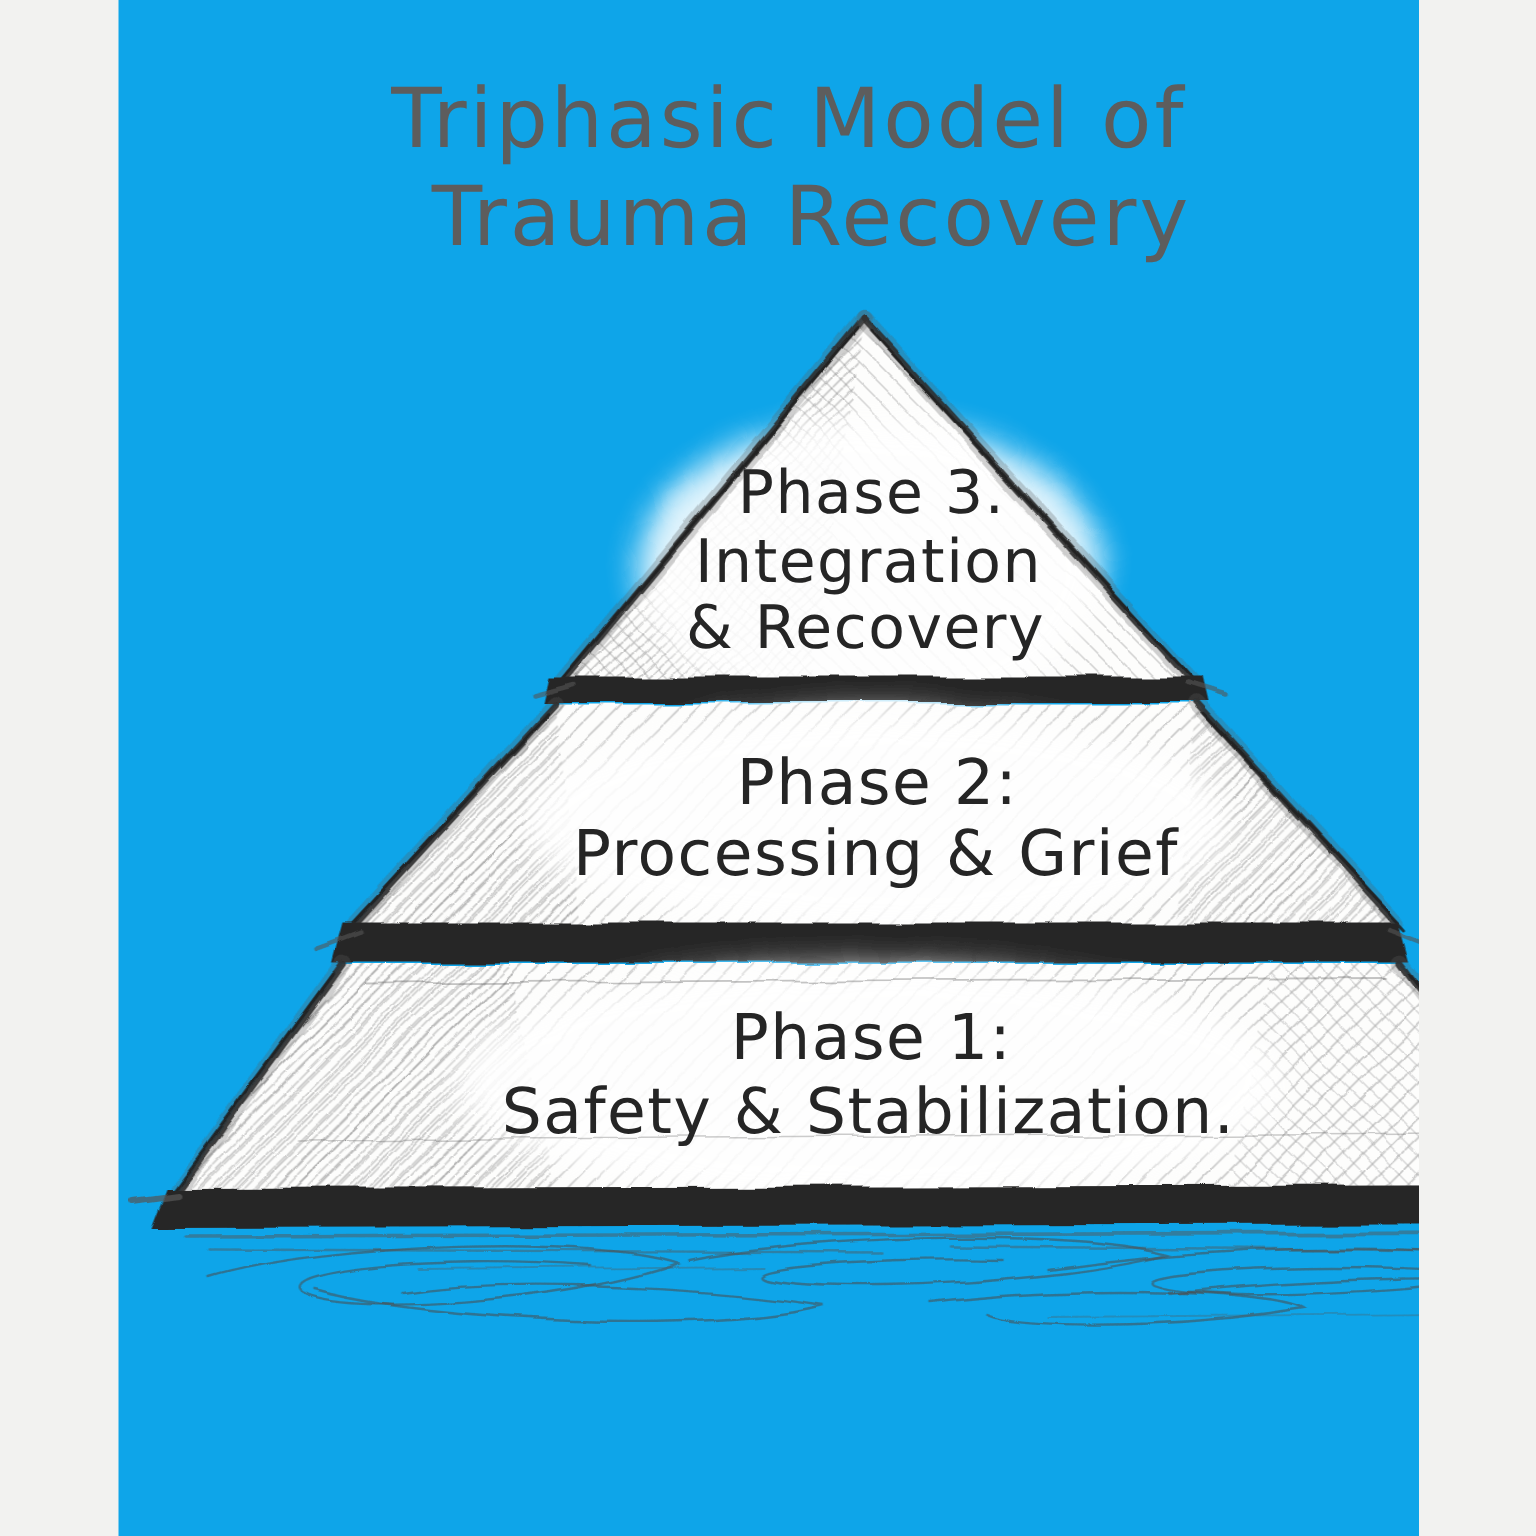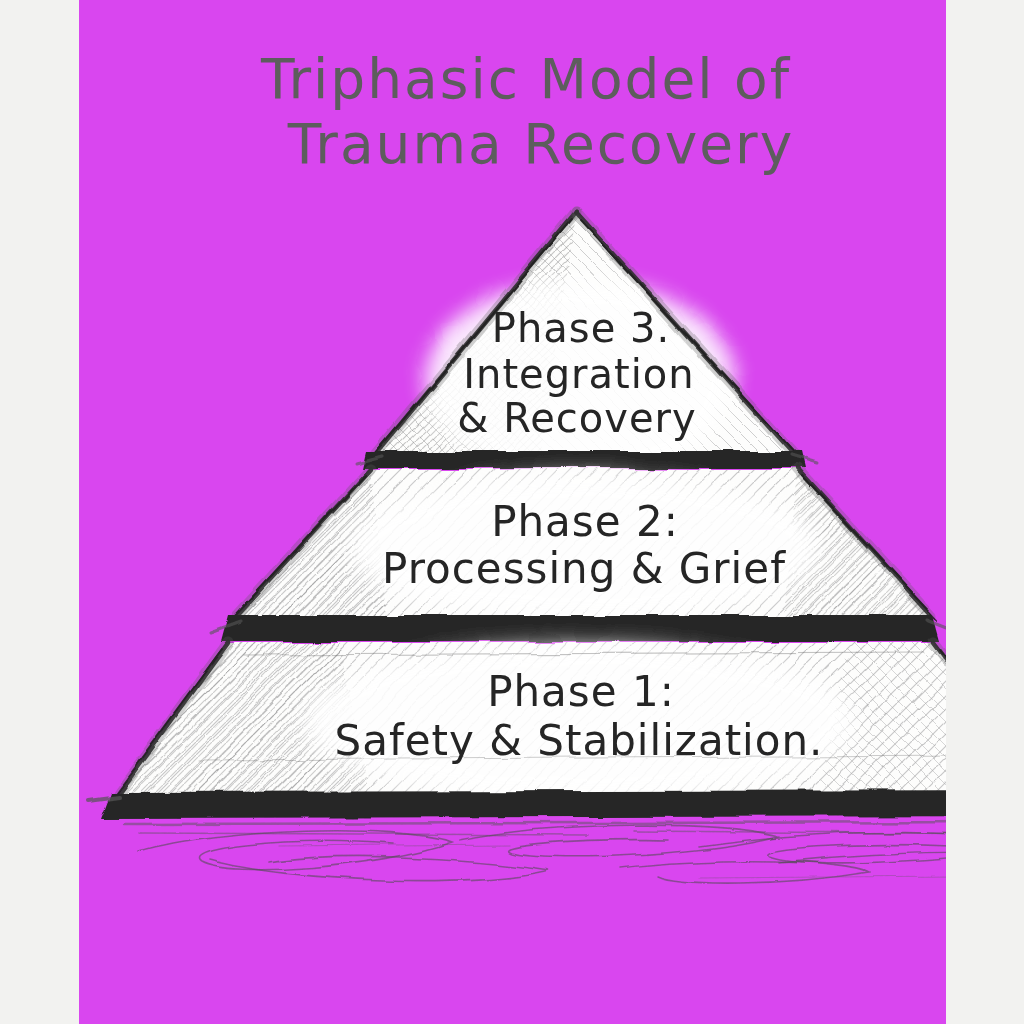--- a/index.html
+++ b/index.html
@@ -1,21 +1,21 @@
 <!DOCTYPE html>
 <html><head>
 <meta charset="utf-8">
 <style>
   html,body{margin:0;padding:0;}
   body{background:#f2f2f0;font-family:"DejaVu Sans", sans-serif;}
   .canvas{
     position:relative;
     width:867px;height:1024px;
     margin:0 auto;
-    background:#d946ef;
+    background:#0ea5e9;
     overflow:hidden;
   }
   svg{display:block;}
   .edgeSoft{fill:none;stroke:#5a5a5a;stroke-width:11;opacity:.28;stroke-linecap:round;}
   .edgeMain{fill:none;stroke:#303030;stroke-width:4.5;opacity:.92;stroke-linecap:round;}
   .edgeFine{fill:none;stroke:#1f1f1f;stroke-width:2;opacity:.85;stroke-linecap:round;}
   .scribble{fill:none;stroke:#4c4c4c;stroke-width:1.6;opacity:.55;stroke-linecap:round;}
   .echo{fill:none;stroke:#555;stroke-linecap:round;}
   .tierText{font-family:"DejaVu Sans", sans-serif;letter-spacing:1px;}
   .titleText{font-family:"DejaVu Sans", sans-serif;letter-spacing:2px;}

